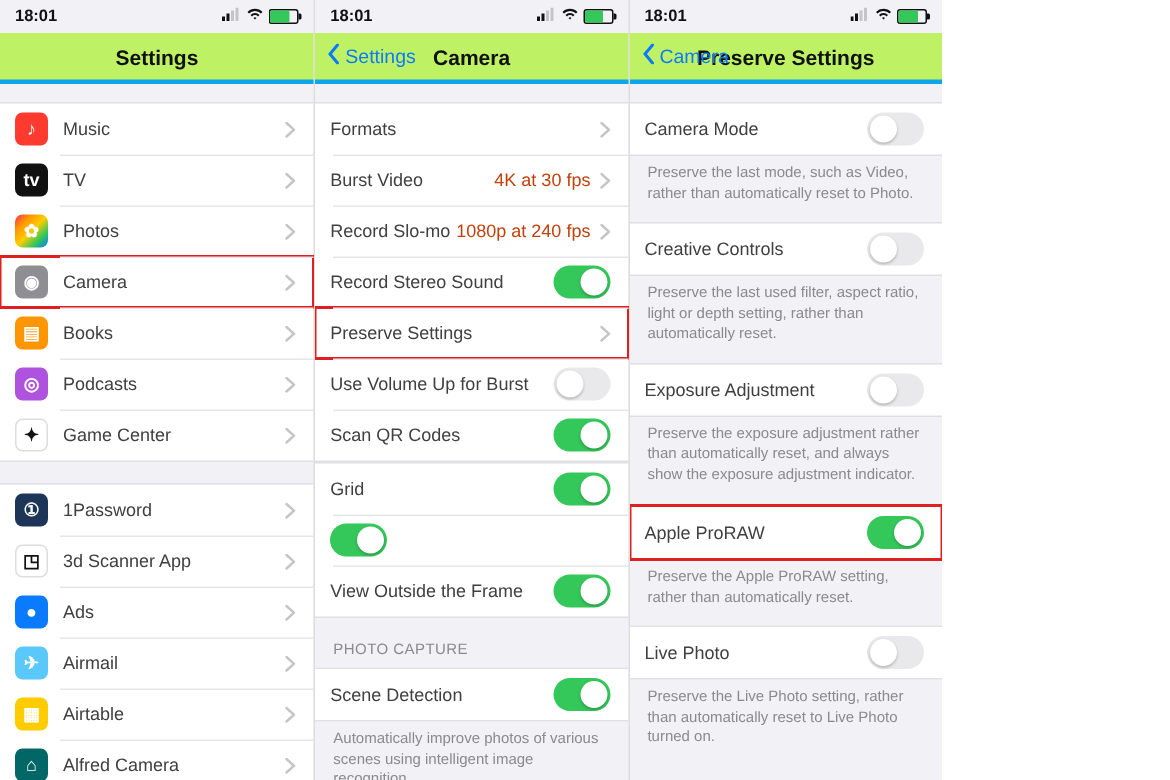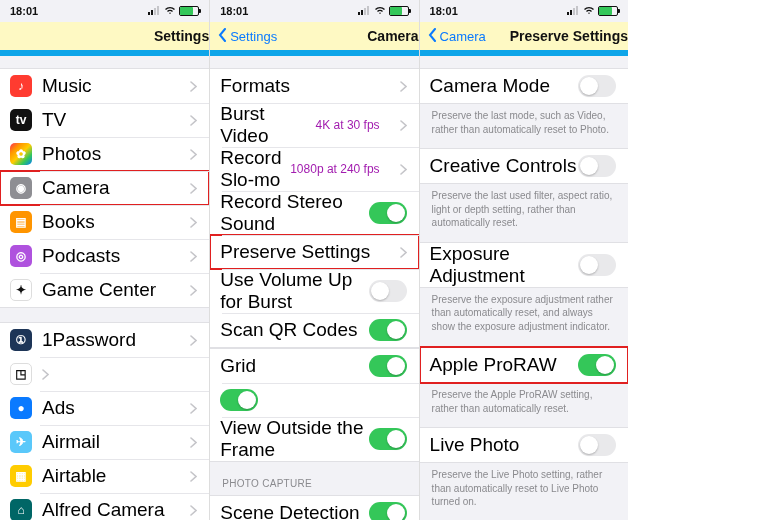--- a/index.html
+++ b/index.html
@@ -2,33 +2,33 @@
 <html><head>
 <meta charset="utf-8">
 <style>
   *{box-sizing:border-box;margin:0;padding:0;font-family:-apple-system,Helvetica,Arial,sans-serif}
   body{background:#fff;width:780px;height:520px;overflow:hidden}
   .screens{display:flex;width:628px;height:520px}
   .screen{width:260px;height:520px;background:#f2f2f6;display:flex;flex-direction:column;border-left:1px solid #ddd}
   .screen:first-child{border-left:none}
   .statusbar{height:22px;background:#f2f2f6;display:flex;align-items:center;justify-content:space-between;padding:0 10px;font-size:11px;font-weight:600;color:#111}
   .status-icons{display:flex;gap:3px;align-items:center}
-  .navbar{height:34px;display:flex;align-items:center;justify-content:flex-end;position:relative;background:#fef9c3;border-bottom:6px solid #0ea5e9}
+  .navbar{height:34px;display:flex;align-items:center;justify-content:center;position:relative;background:#bef264;border-bottom:3px solid #0ea5e9}
   .navtitle{font-size:14px;font-weight:600;color:#111}
   .navback{position:absolute;left:8px;display:flex;align-items:center;color:#0a7aff;font-size:13px;gap:2px}
   .navback svg{width:10px;height:14px}
   .scroll{flex:1;overflow-y:auto}
   .group{background:#fff;margin-top:14px;border-top:1px solid #e0e0e4;border-bottom:1px solid #e0e0e4}
   .group.first{margin-top:12px}
   .row{min-height:34px;display:flex;align-items:center;padding:0 12px 0 10px;position:relative}
   .row+.row::before{content:"";position:absolute;left:40px;right:0;top:0;height:1px;background:#e6e6ea}
   .row.noicon+.row.noicon::before,.row.noicon+.row::before{left:12px}
   .appicon{width:22px;height:22px;border-radius:5px;margin-right:10px;flex:none;display:flex;align-items:center;justify-content:center;font-size:12px;color:#fff;font-weight:600}
-  .label{flex:1;font-size:19px;color:#000000}
-  .detail{font-size:12px;color:#a21caf;margin-right:20px}
+  .label{flex:1;font-size:12px;color:#404040}
+  .detail{font-size:12px;color:#c2410c;margin-right:6px}
   .chev{color:#c5c5c9;flex:none}
   .chev svg{width:7px;height:11px;display:block}
   .toggle{width:38px;height:22px;border-radius:11px;background:#e9e9eb;position:relative;flex:none}
   .toggle::after{content:"";position:absolute;width:18px;height:18px;border-radius:50%;background:#fff;top:2px;left:2px;box-shadow:0 1px 2px rgba(0,0,0,.25)}
   .toggle.on{background:#34c759}
   .toggle.on::after{left:18px}
   .section-header{font-size:10px;color:#8a8a8e;padding:16px 12px 4px;text-transform:uppercase;letter-spacing:.3px}
   .footer-note{font-size:10px;color:#8a8a8e;padding:5px 12px 2px;line-height:1.35}
   .hl{outline:2px solid #e02020;outline-offset:-1px}
   .sig-icon{width:13px;height:9px}
@@ -139,20 +139,21 @@
             <span class="appicon ic-db">①</span>
             <span class="label">1Password</span>
             <span class="chev">
               <svg viewBox="0 0 7 11">
                 <path d="M1 1 L6 5.5 L1 10" stroke="#c5c5c9" stroke-width="1.6" fill="none" stroke-linecap="round"></path>
               </svg>
             </span>
           </div>
           <div class="row ">
             <span class="appicon ic-white">◳</span>
+            <span class="label">3d Scanner App</span>
             <span class="chev">
               <svg viewBox="0 0 7 11">
                 <path d="M1 1 L6 5.5 L1 10" stroke="#c5c5c9" stroke-width="1.6" fill="none" stroke-linecap="round"></path>
               </svg>
             </span>
           </div>
           <div class="row ">
             <span class="appicon ic-blue">●</span>
             <span class="label">Ads</span>
             <span class="chev">

